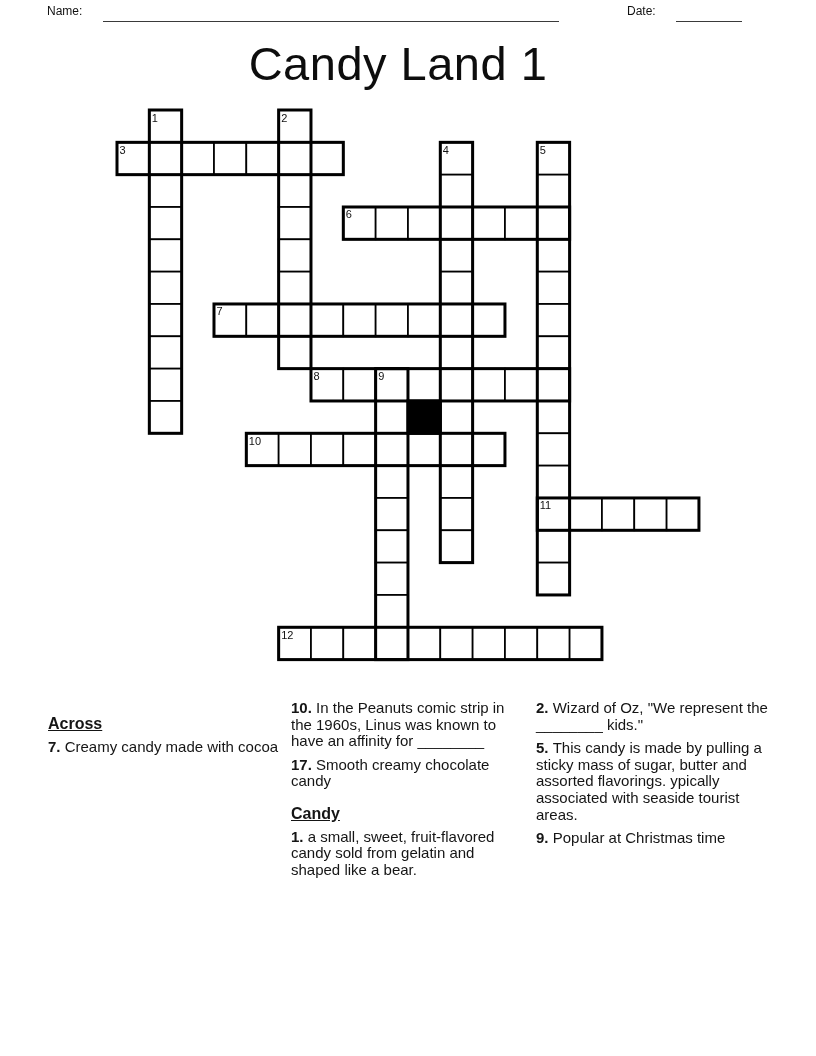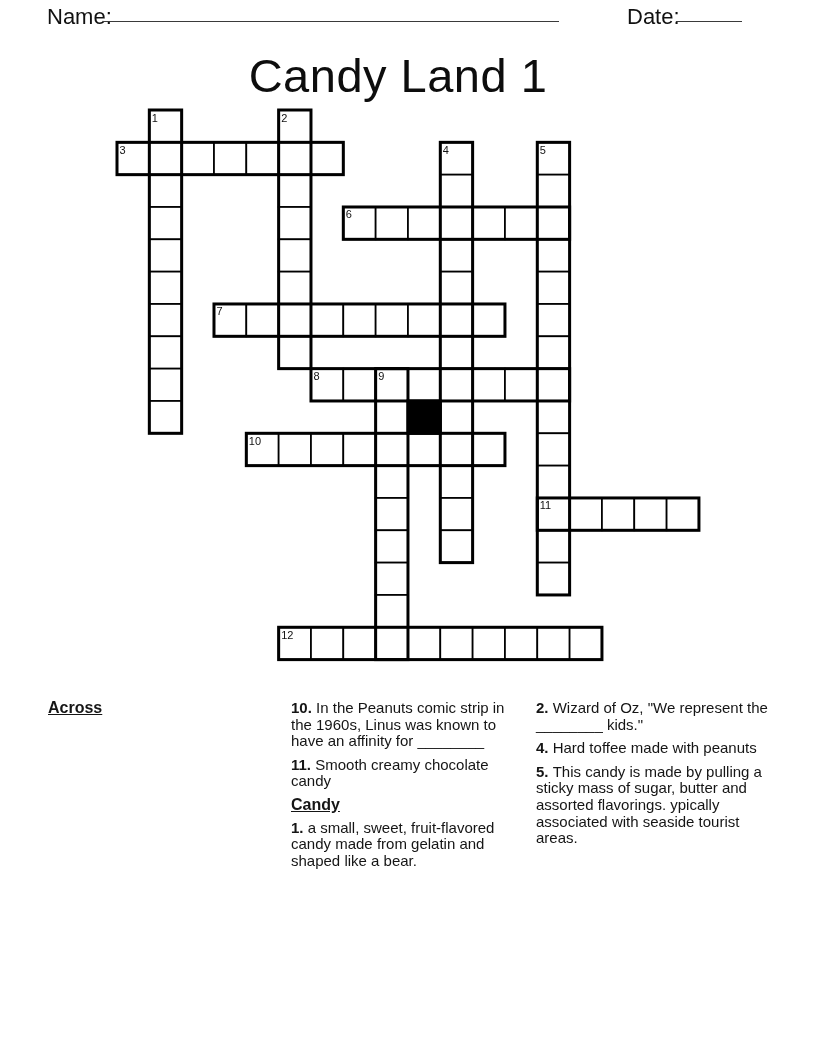--- a/index.html
+++ b/index.html
@@ -6,32 +6,32 @@
   .page{
     position:relative;
     width:816px;height:1056px;
     background:#ffffff;
     font-family:"Liberation Sans","DejaVu Sans",sans-serif;
     color:#111;
     overflow:hidden;
   }
   .hdr-label{
     position:absolute;
-    font-size:22px;
+    font-size:12px;
     color:#111;
     white-space:nowrap;
   }
   .blank-line{
     position:absolute;
     border-bottom:1.5px solid #3a3a3a;
     height:0;
   }
   .title{
     position:absolute;
-    left:0;top:48px;width:796px;
+    left:0;top:36px;width:796px;
     text-align:center;
     font-size:47px;
     font-weight:500;
     letter-spacing:0.5px;
     color:#0d0d0d;
   }
   .grid-wrap{
     position:absolute;
     left:114px;top:107px;
   }
@@ -44,21 +44,21 @@
     line-height:16.6px;
     color:#151515;
   }
   .clue-col.c1{left:48px;}
   .clue-col.c2{left:291px;}
   .clue-col.c3{left:536px;}
   .clue-head{
     font-size:16px;
     font-weight:bold;
     text-decoration:underline;
-    margin:0 0 6px 0;
+    margin:16px 0 6px 0;
   }
   .clue{margin:0 0 7px 0;}
   .clue .clue-num{font-weight:bold;}
 </style>
 </head>
 <body>
 
 <div class="page">
 
   <div class="hdr-label" style="left:47px;top:4px;">Name:</div>
@@ -202,26 +202,27 @@
         <text x="196.48" y="270.14" font-size="11" fill="#111">8</text>
         <text x="261.14" y="270.14" font-size="11" fill="#111">9</text>
         <text x="131.82" y="334.79999999999995" font-size="11" fill="#111">10</text>
         <text x="422.78999999999996" y="399.46" font-size="11" fill="#111">11</text>
         <text x="164.14999999999998" y="528.78" font-size="11" fill="#111">12</text>
       </svg>
   </div>
 
   <div class="clue-col c1" id="clue-col-0">
       <div class="clue-head">Across</div>
+      <div class="clue"><span class="clue-num">7. </span><span>Creamy candy made with cocoa</span></div>
     </div>
   <div class="clue-col c2" id="clue-col-1">
       <div class="clue"><span class="clue-num">10. </span><span>In the Peanuts comic strip in the 1960s, Linus was known to have an affinity for ________</span></div>
-      <div class="clue"><span class="clue-num">11. </span><span>Smooth creamy chocolate candy</span></div>
+      <div class="clue"><span class="clue-num">17. </span><span>Smooth creamy chocolate candy</span></div>
       <div class="clue-head">Candy</div>
-      <div class="clue"><span class="clue-num">1. </span><span>a small, sweet, fruit-flavored candy made from gelatin and shaped like a bear.</span></div>
+      <div class="clue"><span class="clue-num">1. </span><span>a small, sweet, fruit-flavored candy sold from gelatin and shaped like a bear.</span></div>
     </div>
   <div class="clue-col c3" id="clue-col-2">
       <div class="clue"><span class="clue-num">2. </span><span>Wizard of Oz, "We represent the ________ kids."</span></div>
-      <div class="clue"><span class="clue-num">4. </span><span>Hard toffee made with peanuts</span></div>
       <div class="clue"><span class="clue-num">5. </span><span>This candy is made by pulling a sticky mass of sugar, butter and assorted flavorings. ypically associated with seaside tourist areas.</span></div>
+      <div class="clue"><span class="clue-num">9. </span><span>Popular at Christmas time</span></div>
     </div>
 
 </div>
 
 </body></html>

